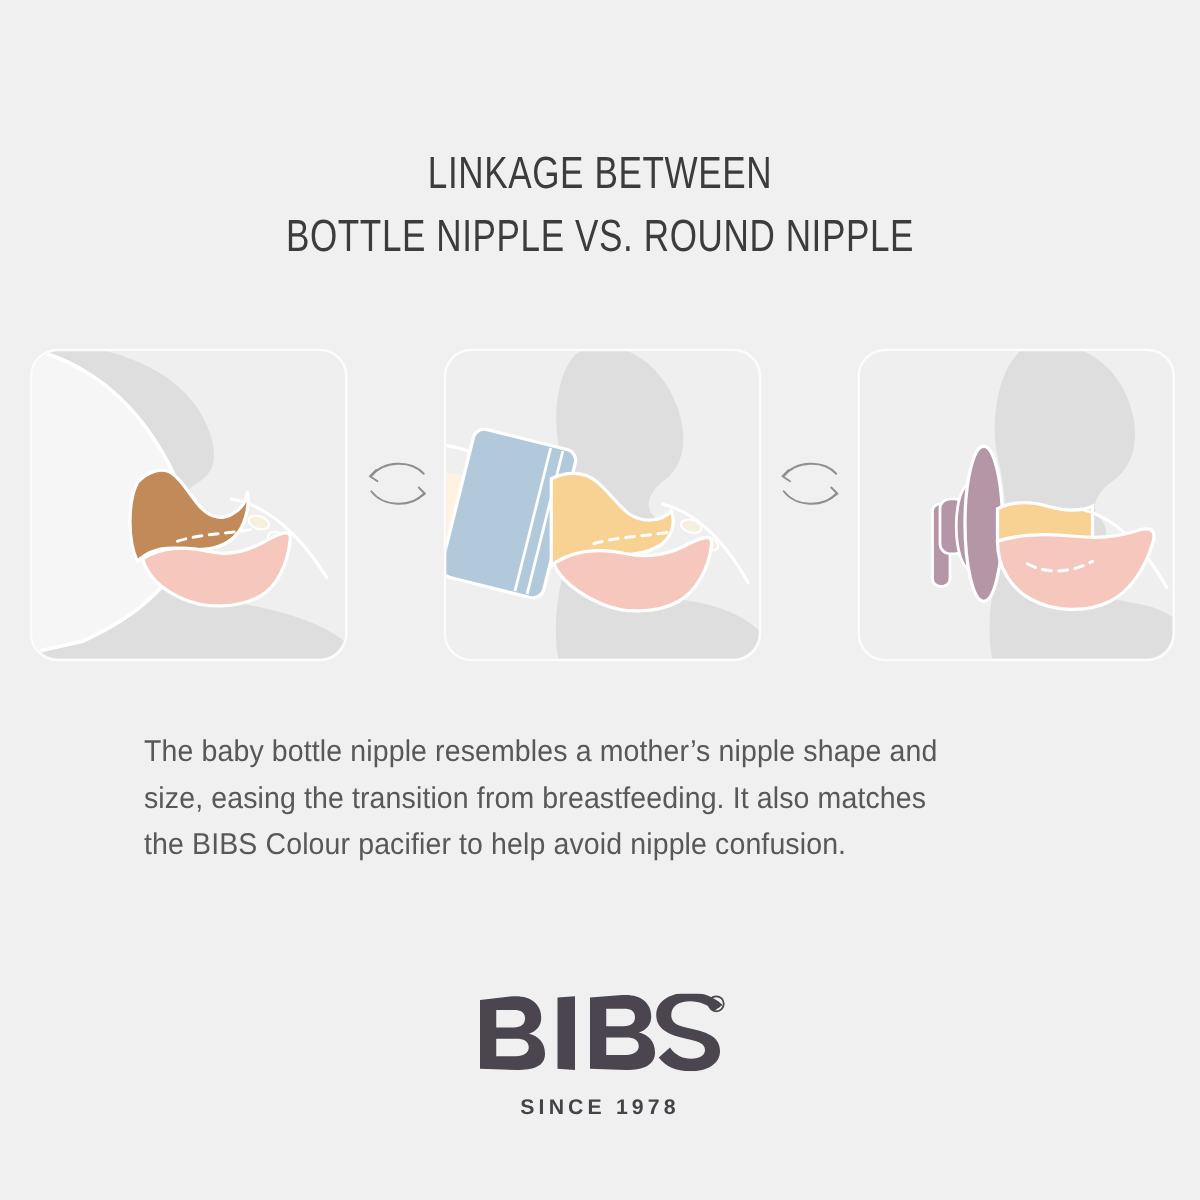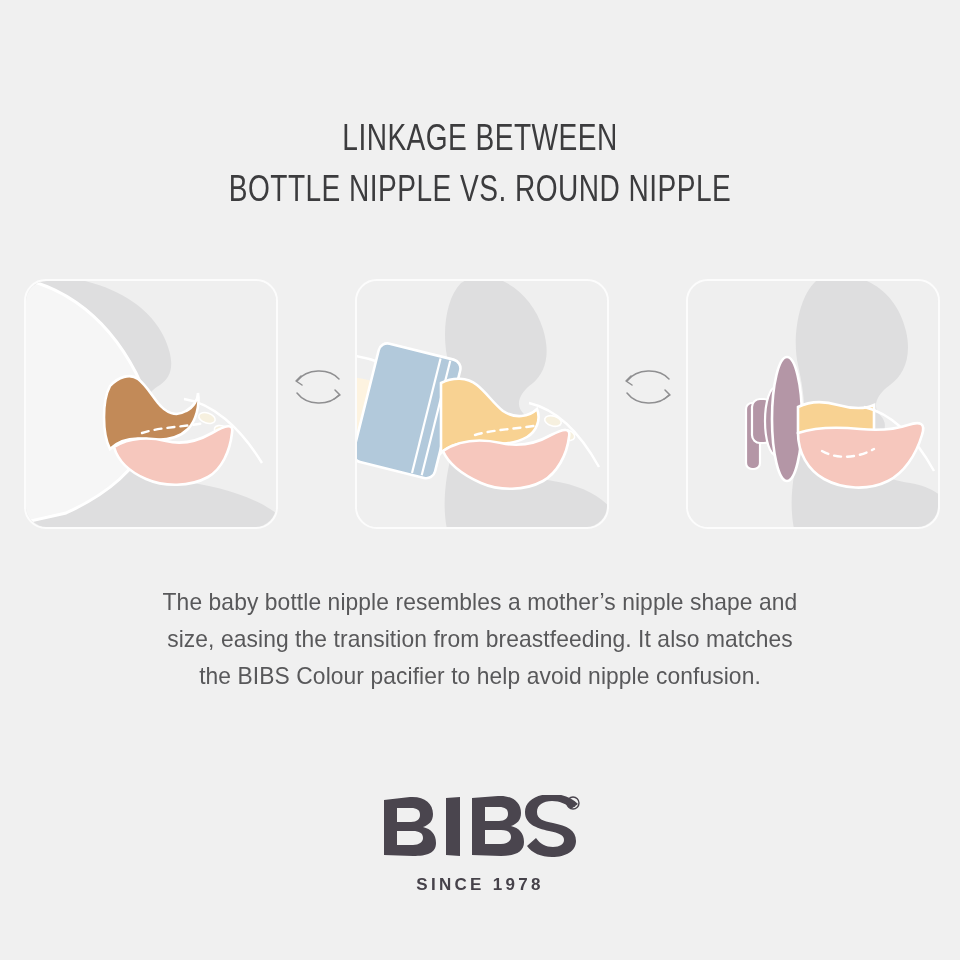--- a/index.html
+++ b/index.html
@@ -76,21 +76,21 @@
   .connector-1 { left: 287px; }
   .connector-2 { left: 617px; }
   .connector svg { display: block; width: 62px; height: 58px; }
 
   
   .body-copy {
     position: absolute;
     top: 583px;
     left: 96px;
     width: 768px;
-    text-align: center;
+    text-align: left;
   }
   .body-line {
     display: block;
     font-family: "Liberation Sans Narrow", "Liberation Sans", sans-serif;
     font-size: 24px;
     line-height: 37px;
     color: #58585a;
     font-weight: 300;
     letter-spacing: 0.1px;
     transform: scaleX(0.95);

